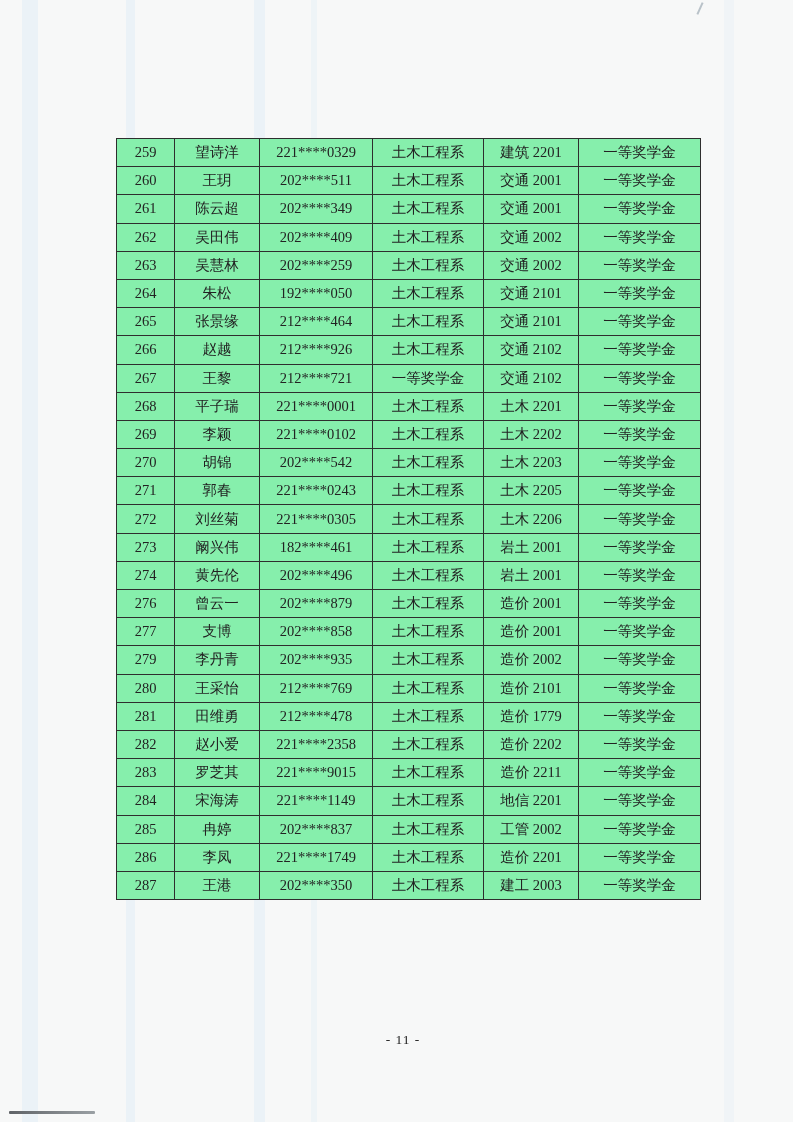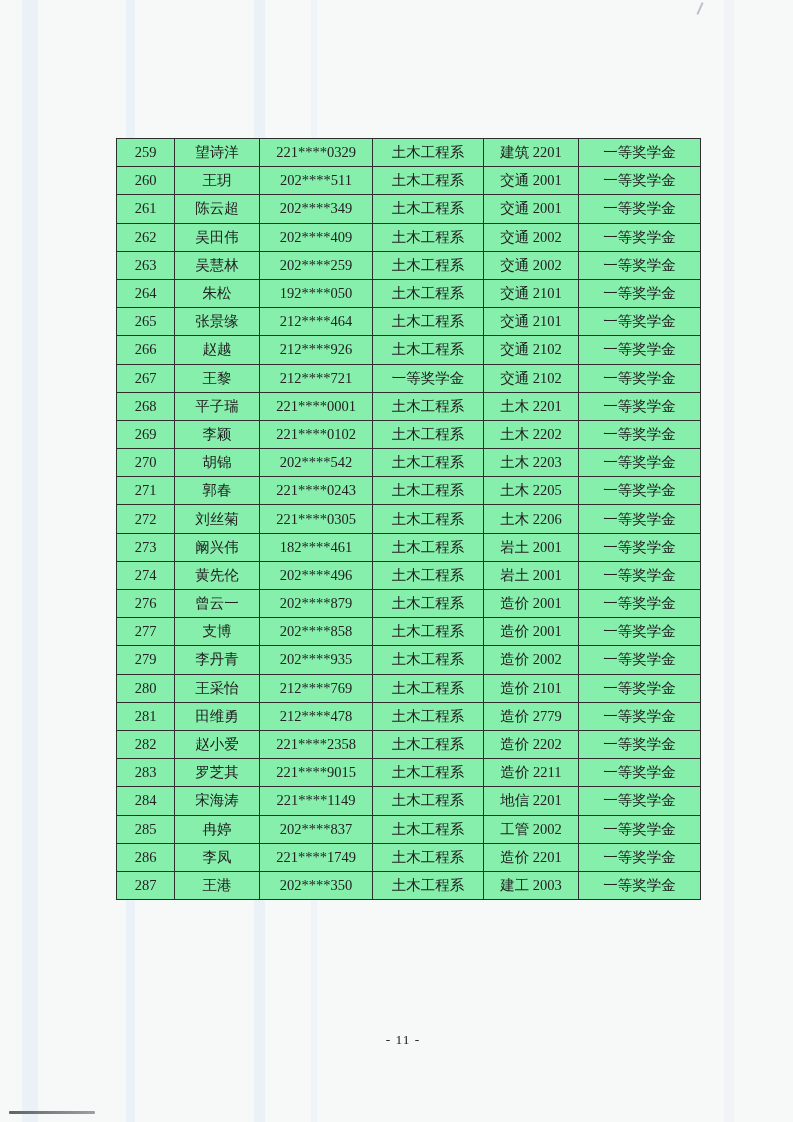--- a/index.html
+++ b/index.html
@@ -269,21 +269,21 @@
           <td>212****769</td>
           <td>土木工程系</td>
           <td>造价 2101</td>
           <td>一等奖学金</td>
         </tr>
         <tr>
           <td>281</td>
           <td>田维勇</td>
           <td>212****478</td>
           <td>土木工程系</td>
-          <td>造价 2779</td>
+          <td>造价 1779</td>
           <td>一等奖学金</td>
         </tr>
         <tr>
           <td>282</td>
           <td>赵小爱</td>
           <td>221****2358</td>
           <td>土木工程系</td>
           <td>造价 2202</td>
           <td>一等奖学金</td>
         </tr>

